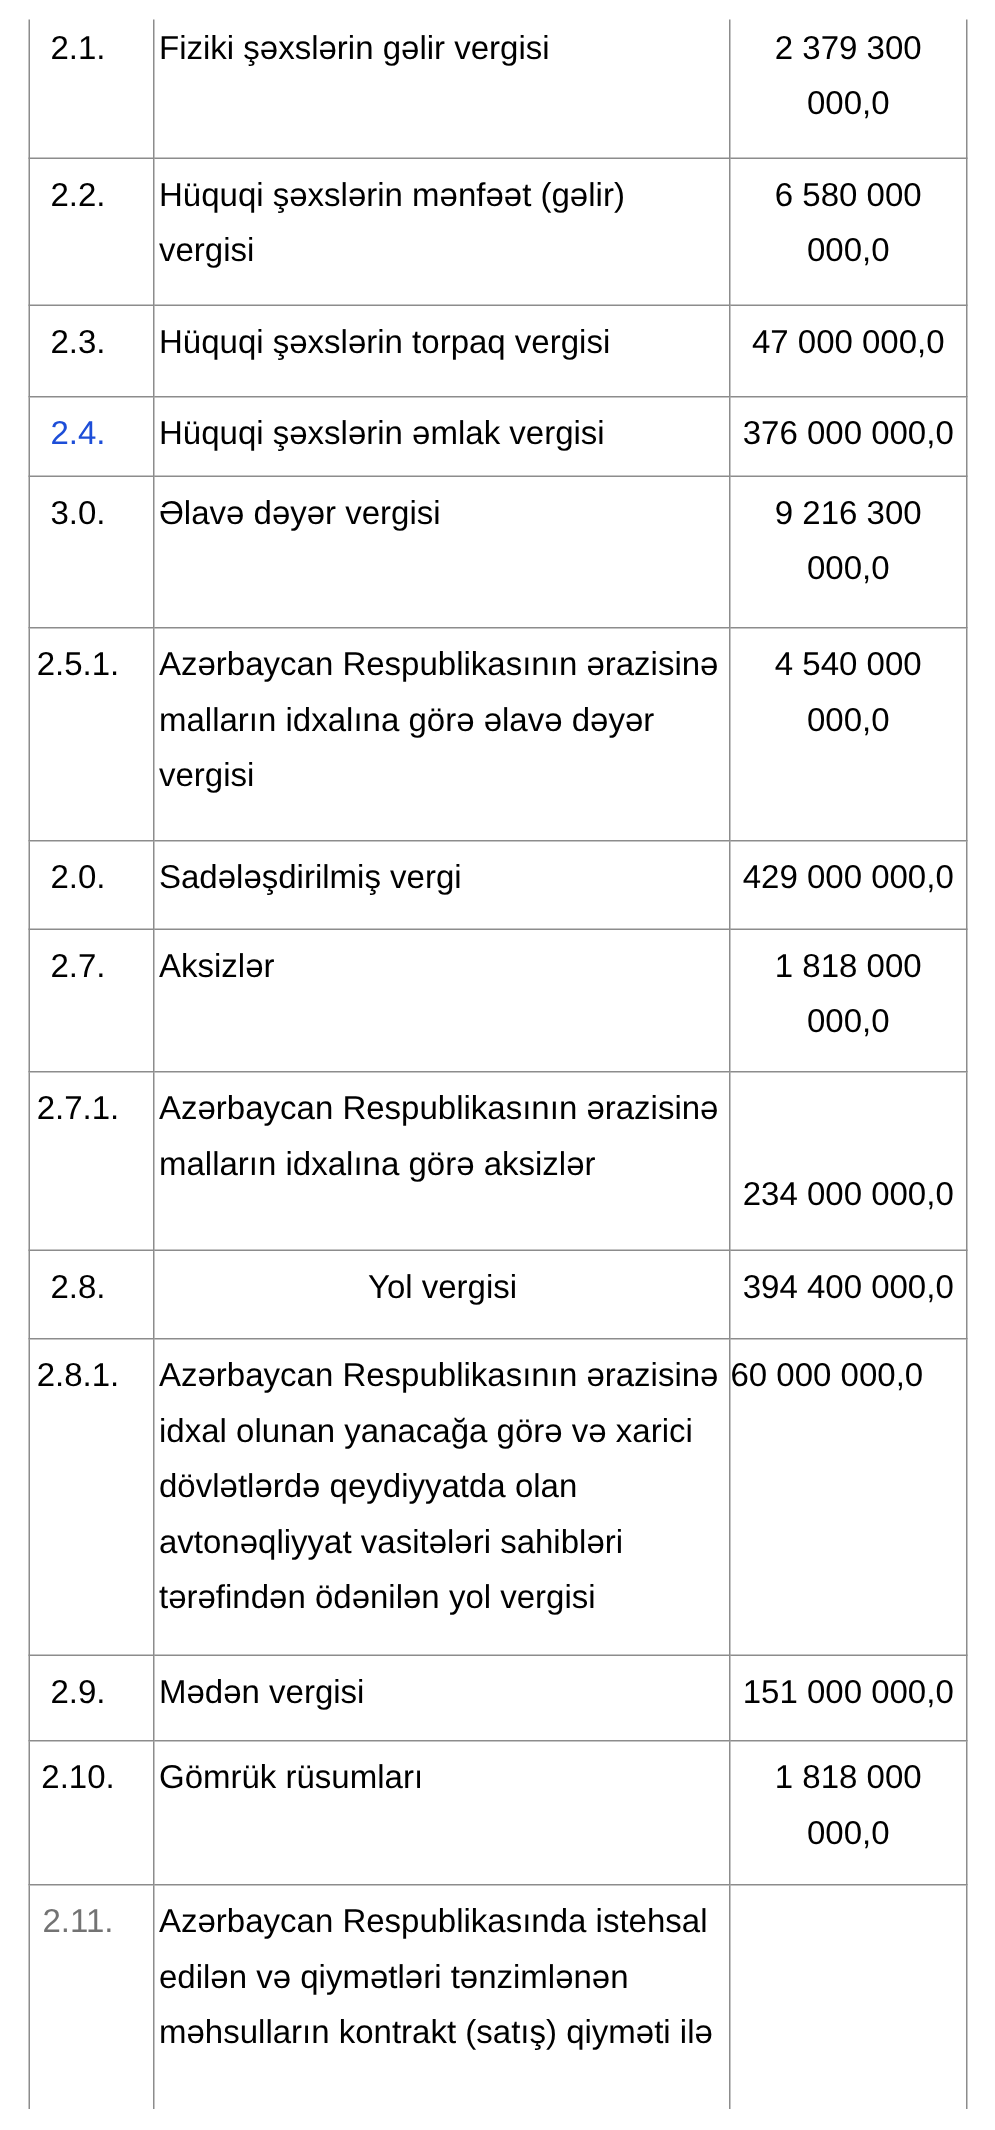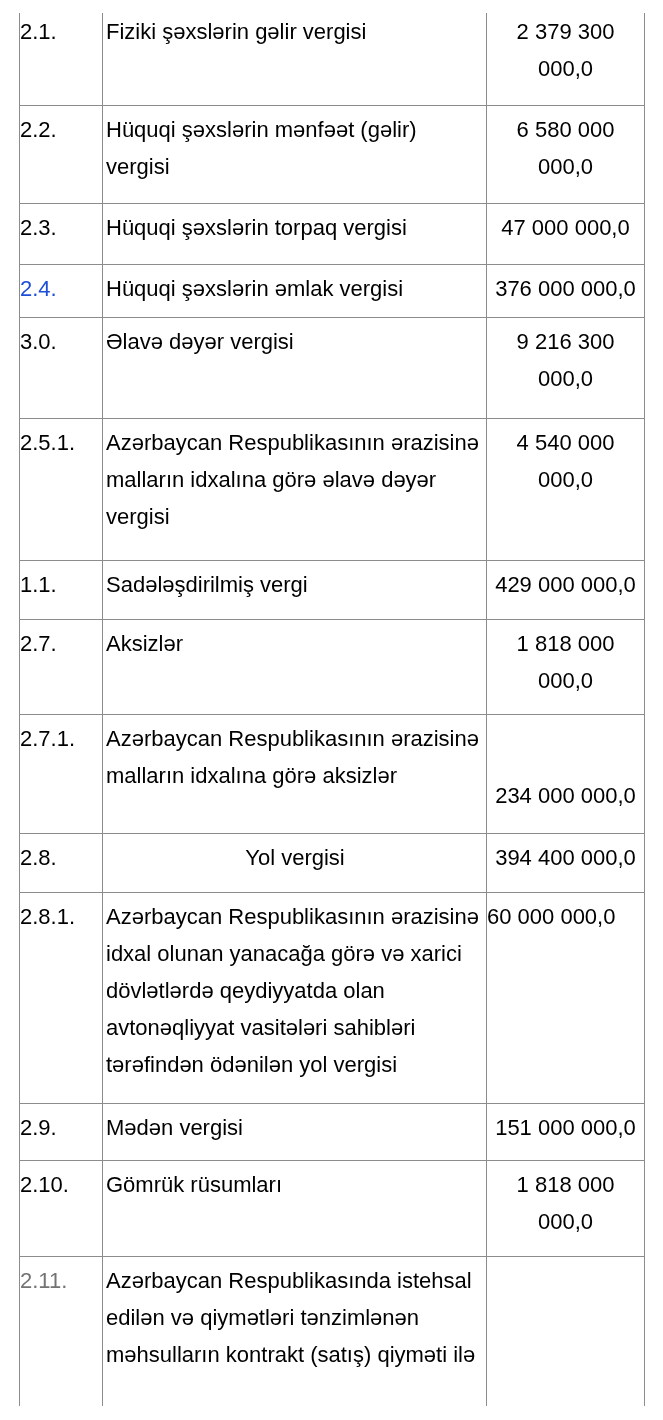--- a/index.html
+++ b/index.html
@@ -35,21 +35,21 @@
     color: #000000;
     padding: 5px 0 0 0;
     white-space: pre-line;
     overflow: hidden;
   }
   
   .doc-table tr:first-child td { border-top: none; padding-top: 0; }
   .doc-table tr:last-child td { border-bottom: none; }
 
   .doc-table td.num {
-    text-align: left;
+    text-align: center;
     padding-right: 18px;
   }
   .doc-table td.desc {
     padding-left: 3px;
     padding-right: 2px;
   }
   .doc-table td.val {
     text-align: center;
     padding-left: 2px;
     padding-right: 2px;
@@ -107,21 +107,21 @@
         </tr>
         <tr style="height: 142px;">
           <td class="num" style="border-color: rgb(140, 140, 140); color: rgb(0, 0, 0);">2.5.1.</td>
           <td class="desc" style="border-color: rgb(140, 140, 140); color: rgb(0, 0, 0);">Azərbaycan Respublikasının ərazisinə
 malların idxalına görə əlavə dəyər
 vergisi</td>
           <td class="val" style="border-color: rgb(140, 140, 140); color: rgb(0, 0, 0);">4 540 000
 000,0</td>
         </tr>
         <tr style="height: 59px;">
-          <td class="num" style="border-color: rgb(140, 140, 140); color: rgb(0, 0, 0);">1.1.</td>
+          <td class="num" style="border-color: rgb(140, 140, 140); color: rgb(0, 0, 0);">2.0.</td>
           <td class="desc" style="border-color: rgb(140, 140, 140); color: rgb(0, 0, 0);">Sadələşdirilmiş vergi</td>
           <td class="val" style="border-color: rgb(140, 140, 140); color: rgb(0, 0, 0);">429 000 000,0</td>
         </tr>
         <tr style="height: 95px;">
           <td class="num" style="border-color: rgb(140, 140, 140); color: rgb(0, 0, 0);">2.7.</td>
           <td class="desc" style="border-color: rgb(140, 140, 140); color: rgb(0, 0, 0);">Aksizlər</td>
           <td class="val" style="border-color: rgb(140, 140, 140); color: rgb(0, 0, 0);">1 818 000
 000,0</td>
         </tr>
         <tr style="height: 119px;">

